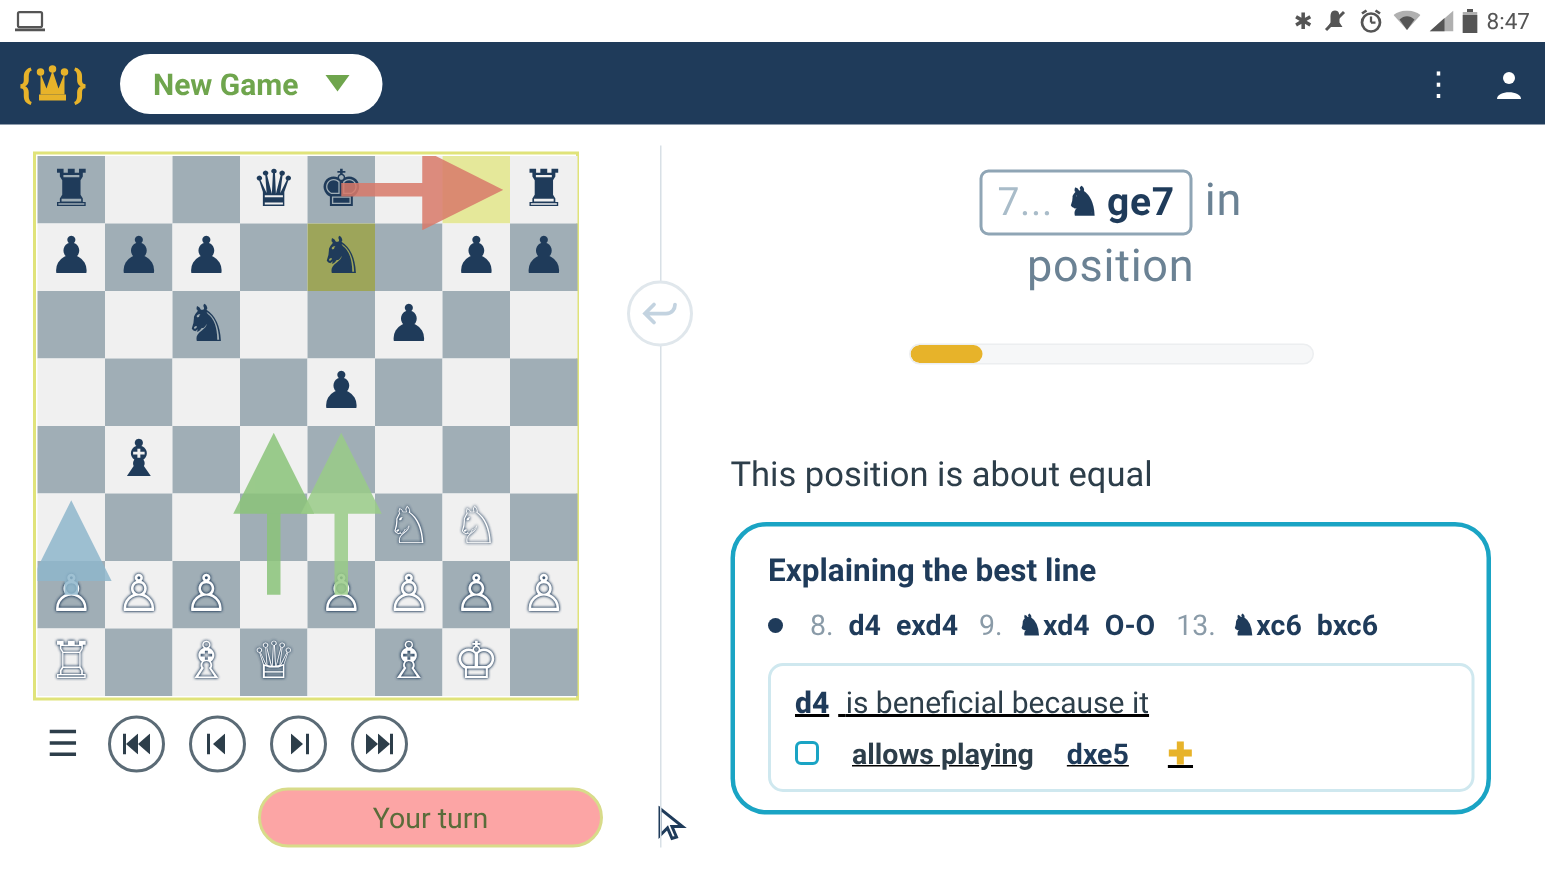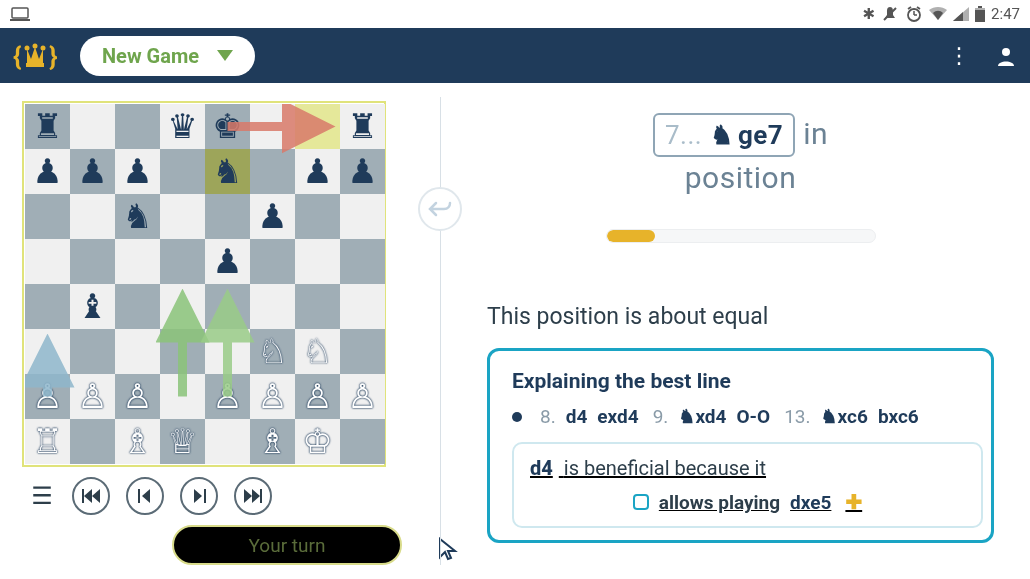--- a/index.html
+++ b/index.html
@@ -21,39 +21,39 @@
   .hl    { background: #e5e89a !important; }
   .hl2   { background: #9da55a !important; }
   .piece { font-family: "Segoe UI Symbol", "Arial Unicode MS", serif; }
   .wp { color: #fff; text-shadow: 0 0 2px #1f3b5a, 0 0 2px #1f3b5a; }
   .bp { color: #1f3b5a; }
   .arrow { position: absolute; pointer-events: none; }
   .cursor-pointer { position: absolute; right: -18px; bottom: 18px; font-size: 22px; color: #1f3b5a; }
   .controls { display: flex; align-items: center; gap: 16px; margin-top: 10px; margin-left: 6px; }
   .ctrl-btn, .menu-btn { width: 38px; height: 38px; border: 2px solid #5b6b76; border-radius: 50%; display: flex; align-items: center; justify-content: center; color: #2d3e4a; font-size: 16px; cursor: pointer; background: #fff; }
   .menu-btn { border: none; border-radius: 0; font-size: 24px; width: 28px; }
-  .turn-pill { margin: 10px 0 0 150px; width: 230px; height: 40px; border: 2px solid #d8db8a; background: #000000; border-radius: 20px; display: flex; align-items: center; justify-content: center; color: #5a6c3a; font-size: 19px; }
+  .turn-pill { margin: 10px 0 0 150px; width: 230px; height: 40px; border: 2px solid #d8db8a; background: #fca5a5; border-radius: 20px; display: flex; align-items: center; justify-content: center; color: #5a6c3a; font-size: 19px; }
   .divider { width: 1px; background: #d8e0e6; margin: 14px 0; position: relative; }
   .undo-btn { position: absolute; top: 90px; left: -22px; width: 44px; height: 44px; border-radius: 50%; background: #fff; border: 2px solid #e0e7ec; display: flex; align-items: center; justify-content: center; color: #c3d3e0; font-size: 22px; cursor: pointer; }
   .right-panel { flex: 1; padding: 30px 36px 0 46px; overflow: hidden; }
   .decode-title { font-size: 30px; color: #6b8294; text-align: center; font-weight: 400; letter-spacing: 0.5px; line-height: 1.4; }
   .move-chip { display: inline-flex; align-items: center; gap: 4px; border: 2px solid #8fa5b5; border-radius: 6px; padding: 2px 10px; color: #1f3b5a; font-weight: 700; font-size: 26px; }
   .move-chip .fade { color: #a9bcc9; font-weight: 400; margin-right: 4px;}
   .progress-track { width: 270px; height: 14px; background: #f6f7f8; border: 1px solid #eceef0; border-radius: 8px; margin: 30px auto 0; overflow: hidden; }
   .progress-fill { height: 100%; background: #e7b32a; border-radius: 8px; }
   .eval-text { margin-top: 60px; font-size: 23px; color: #2d3e4a; }
-  .best-line-card { margin-top: 18px; border: 3px solid #1aa4c4; border-radius: 12px; padding: 18px 8px 12px 22px; }
+  .best-line-card { margin-top: 18px; border: 3px solid #1aa4c4; border-radius: 24px; padding: 18px 8px 12px 22px; }
   .card-title { color: #1f3b5a; font-weight: 700; font-size: 21px; margin-bottom: 12px; }
   .line-moves { display: flex; align-items: center; flex-wrap: wrap; gap: 10px; color: #1f3b5a; font-size: 19px; font-weight: 700; }
   .line-moves .num { color: #8a9ba8; font-weight: 400; margin-left: 4px;}
   .dot { width: 10px; height: 10px; background: #1f3b5a; border-radius: 50%; display: inline-block; margin-right: 4px;}
   .sub-card { margin-top: 14px; border: 2px solid #cfe8ef; border-radius: 10px; padding: 12px 16px; text-decoration: underline; }
   .benefit-text { color: #2d3e4a; font-size: 20px; margin-bottom: 10px;}
   .benefit-text b { font-weight: 800; color: #1f3b5a; margin-right: 6px;}
-  .allow-row { display: flex; align-items: center; gap: 10px; color: #1f3b5a; font-size: 19px; font-weight: 700; justify-content: center;}
+  .allow-row { display: flex; align-items: center; gap: 22px; color: #1f3b5a; font-size: 19px; font-weight: 700;}
   .allow-row .lbl { font-weight: 700; color: #2d3e4a;}
   .plus { color: #e7b32a; font-size: 20px; font-weight: 900; margin-left: 4px;}
   .chk { width: 16px; height: 16px; border: 2px solid #1aa4c4; border-radius: 4px; display: inline-block;}
   .tri-down { width: 0; height: 0; border-left: 8px solid transparent; border-right: 8px solid transparent; border-top: 11px solid #6fa54d; }
   svg { display: block; }
 </style>
 </head>
 <body>
 
 <div class="status-bar">
@@ -92,21 +92,21 @@
           <path d="M0 14 L10 14 L10 5 Z" fill="#555"></path>
         </svg>
     </span>
     <span>
       <svg width="10" height="16" viewBox="0 0 10 16">
           <rect x="3" y="0" width="4" height="2" fill="#555"></rect>
           <rect x="0" y="2" width="10" height="14" fill="#b0b0b0"></rect>
           <rect x="0" y="4" width="10" height="12" fill="#555"></rect>
         </svg>
     </span>
-    <span>2:47</span>
+    <span>8:47</span>
   </div>
 </div>
 
 <div class="header">
   <div class="crown-box">
     <svg width="46" height="34" viewBox="0 0 46 34">
       <text x="0" y="26" fill="#e7b32a" font-size="26" font-weight="700">{</text>
       <path d="M14 10 L18 20 L22 8 L26 20 L30 10 L30 24 L14 24 Z" fill="#e7b32a"></path>
       <circle cx="14" cy="9" r="2.5" fill="#e7b32a"></circle>
         <circle cx="22" cy="7" r="2.5" fill="#e7b32a"></circle>

